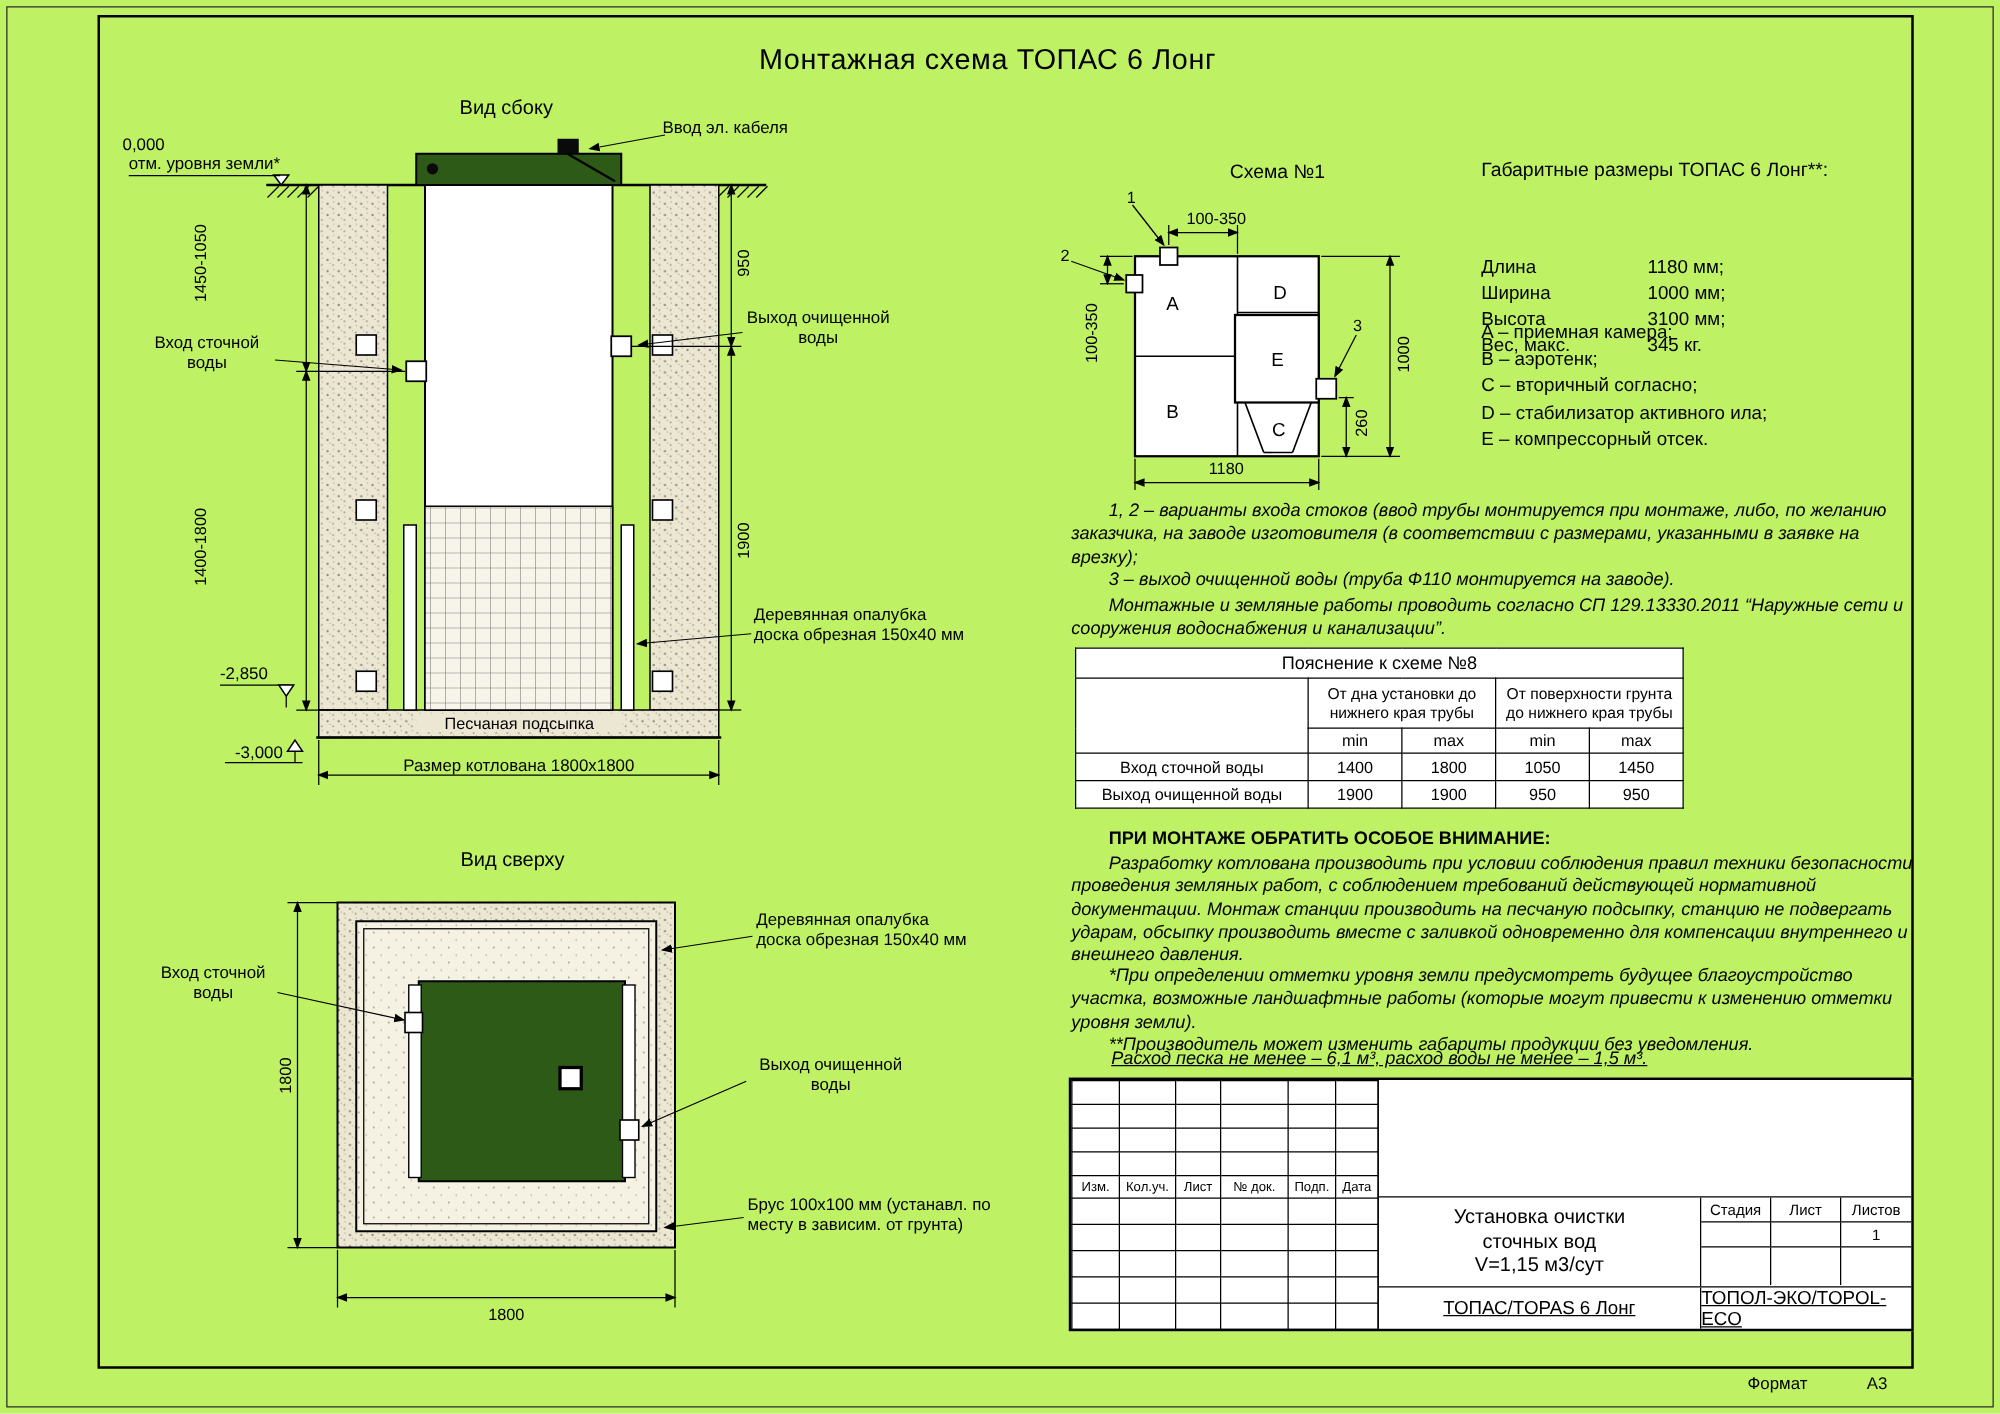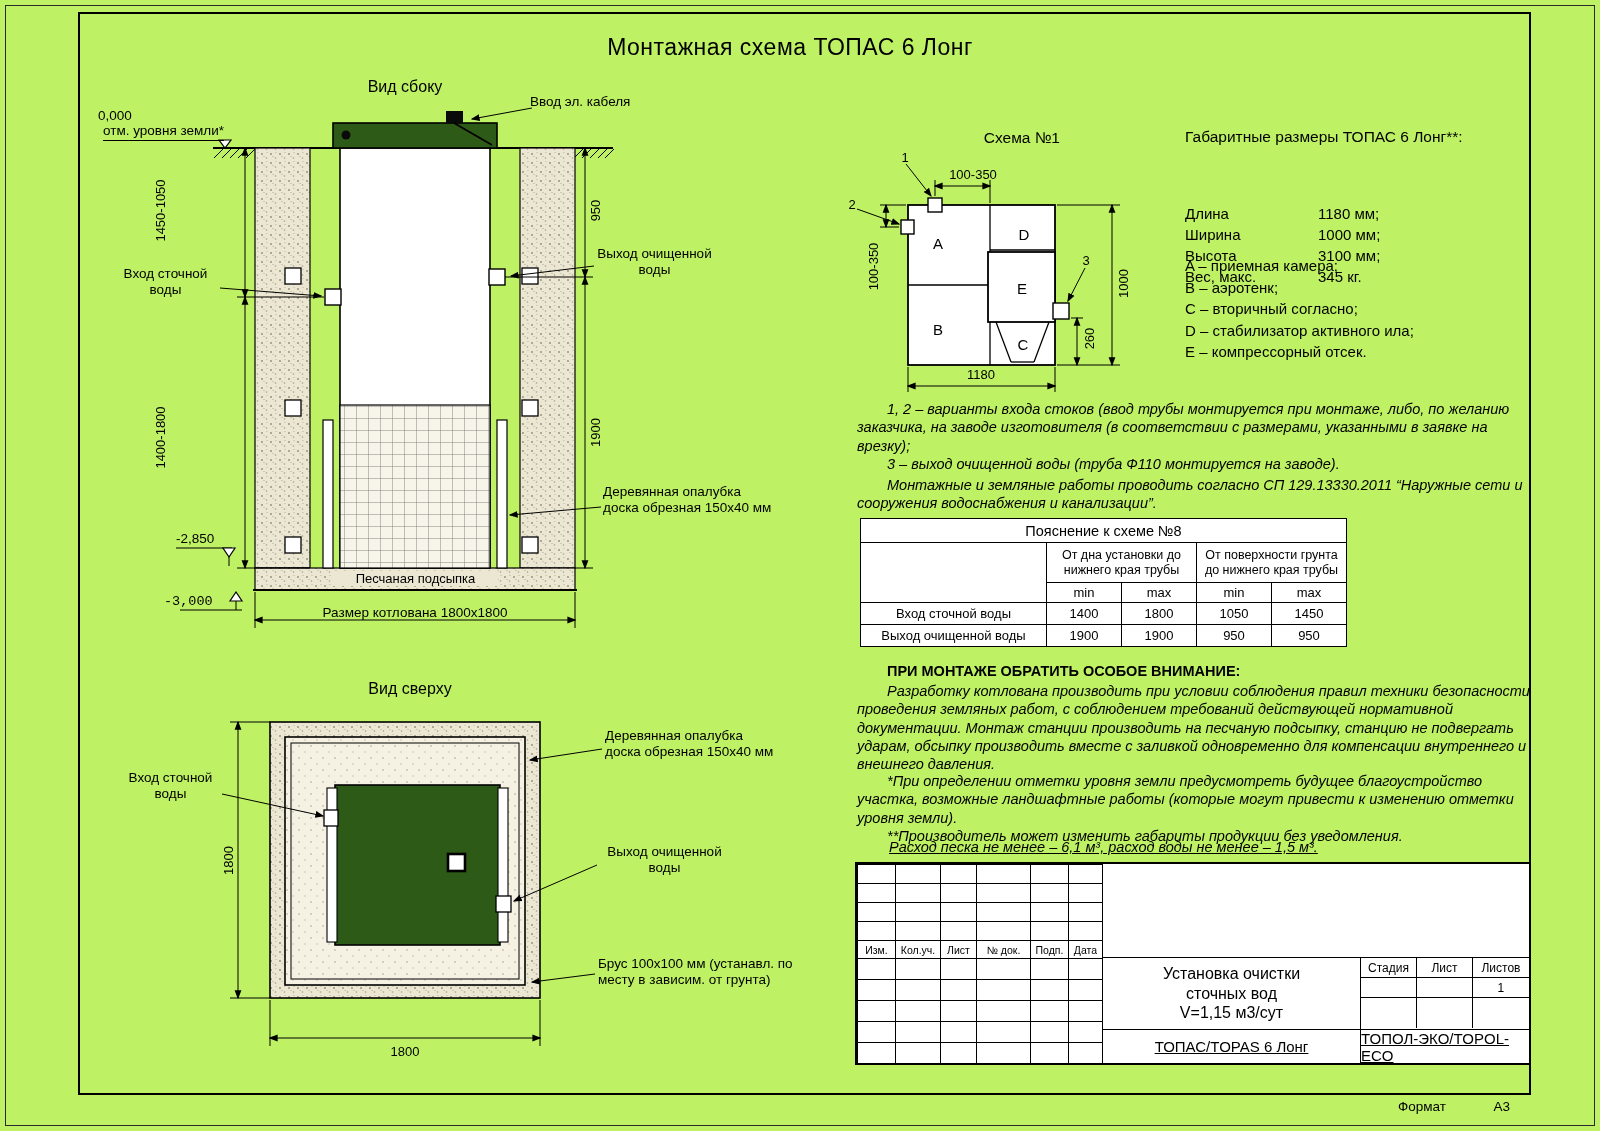--- a/index.html
+++ b/index.html
@@ -164,21 +164,21 @@
 
     <div class="view-title" style="left:245px; top:8px; width:160px;">Вид сбоку</div>
     <div class="lbl" style="left:450px; top:24px; width:120px;">Ввод эл. кабеля</div>
     <div class="lbl" style="left:18px; top:38px;">0,000</div>
     <div class="lbl underl" style="left:23px; top:53px;">отм. уровня земли*</div>
     <div class="lbl ctr" style="left:33px; top:196px; width:105px;">Вход сточной воды</div>
     <div class="lbl ctr" style="left:512px; top:176px; width:125px;">Выход очищенной воды</div>
     <div class="lbl" style="left:523px; top:414px; width:172px;">Деревянная опалубка доска обрезная 150х40 мм</div>
     <div class="lbl" style="left:96px; top:461px;">-2,850</div>
     <div class="lbl ctr" style="left:253px; top:501px; width:165px; font-size:13px; background:#ece7d2;">Песчаная подсыпка</div>
-    <div class="lbl" style="left:84px; top:524px;font-family:Liberation Mono, monospace;">-3,000</div>
+    <div class="lbl" style="left:108px; top:524px;">-3,000</div>
     <div class="lbl ctr" style="left:215px; top:535px; width:240px;">Размер котлована 1800х1800</div>
     <div class="lbl rot dimnum" style="left:35px; top:133px; width:90px;">1450-1050</div>
     <div class="lbl rot dimnum" style="left:35px; top:360px; width:90px;">1400-1800</div>
     <div class="lbl rot dimnum" style="left:490px; top:133px; width:50px;">950</div>
     <div class="lbl rot dimnum" style="left:485px; top:355px; width:60px;">1900</div>
   </div>
 
   <div class="abs" style="left:80px; top:670px; width:720px; height:400px;">
     <svg class="abs" style="left:0; top:0;" width="720" height="400" viewBox="0 0 720 400">
 

